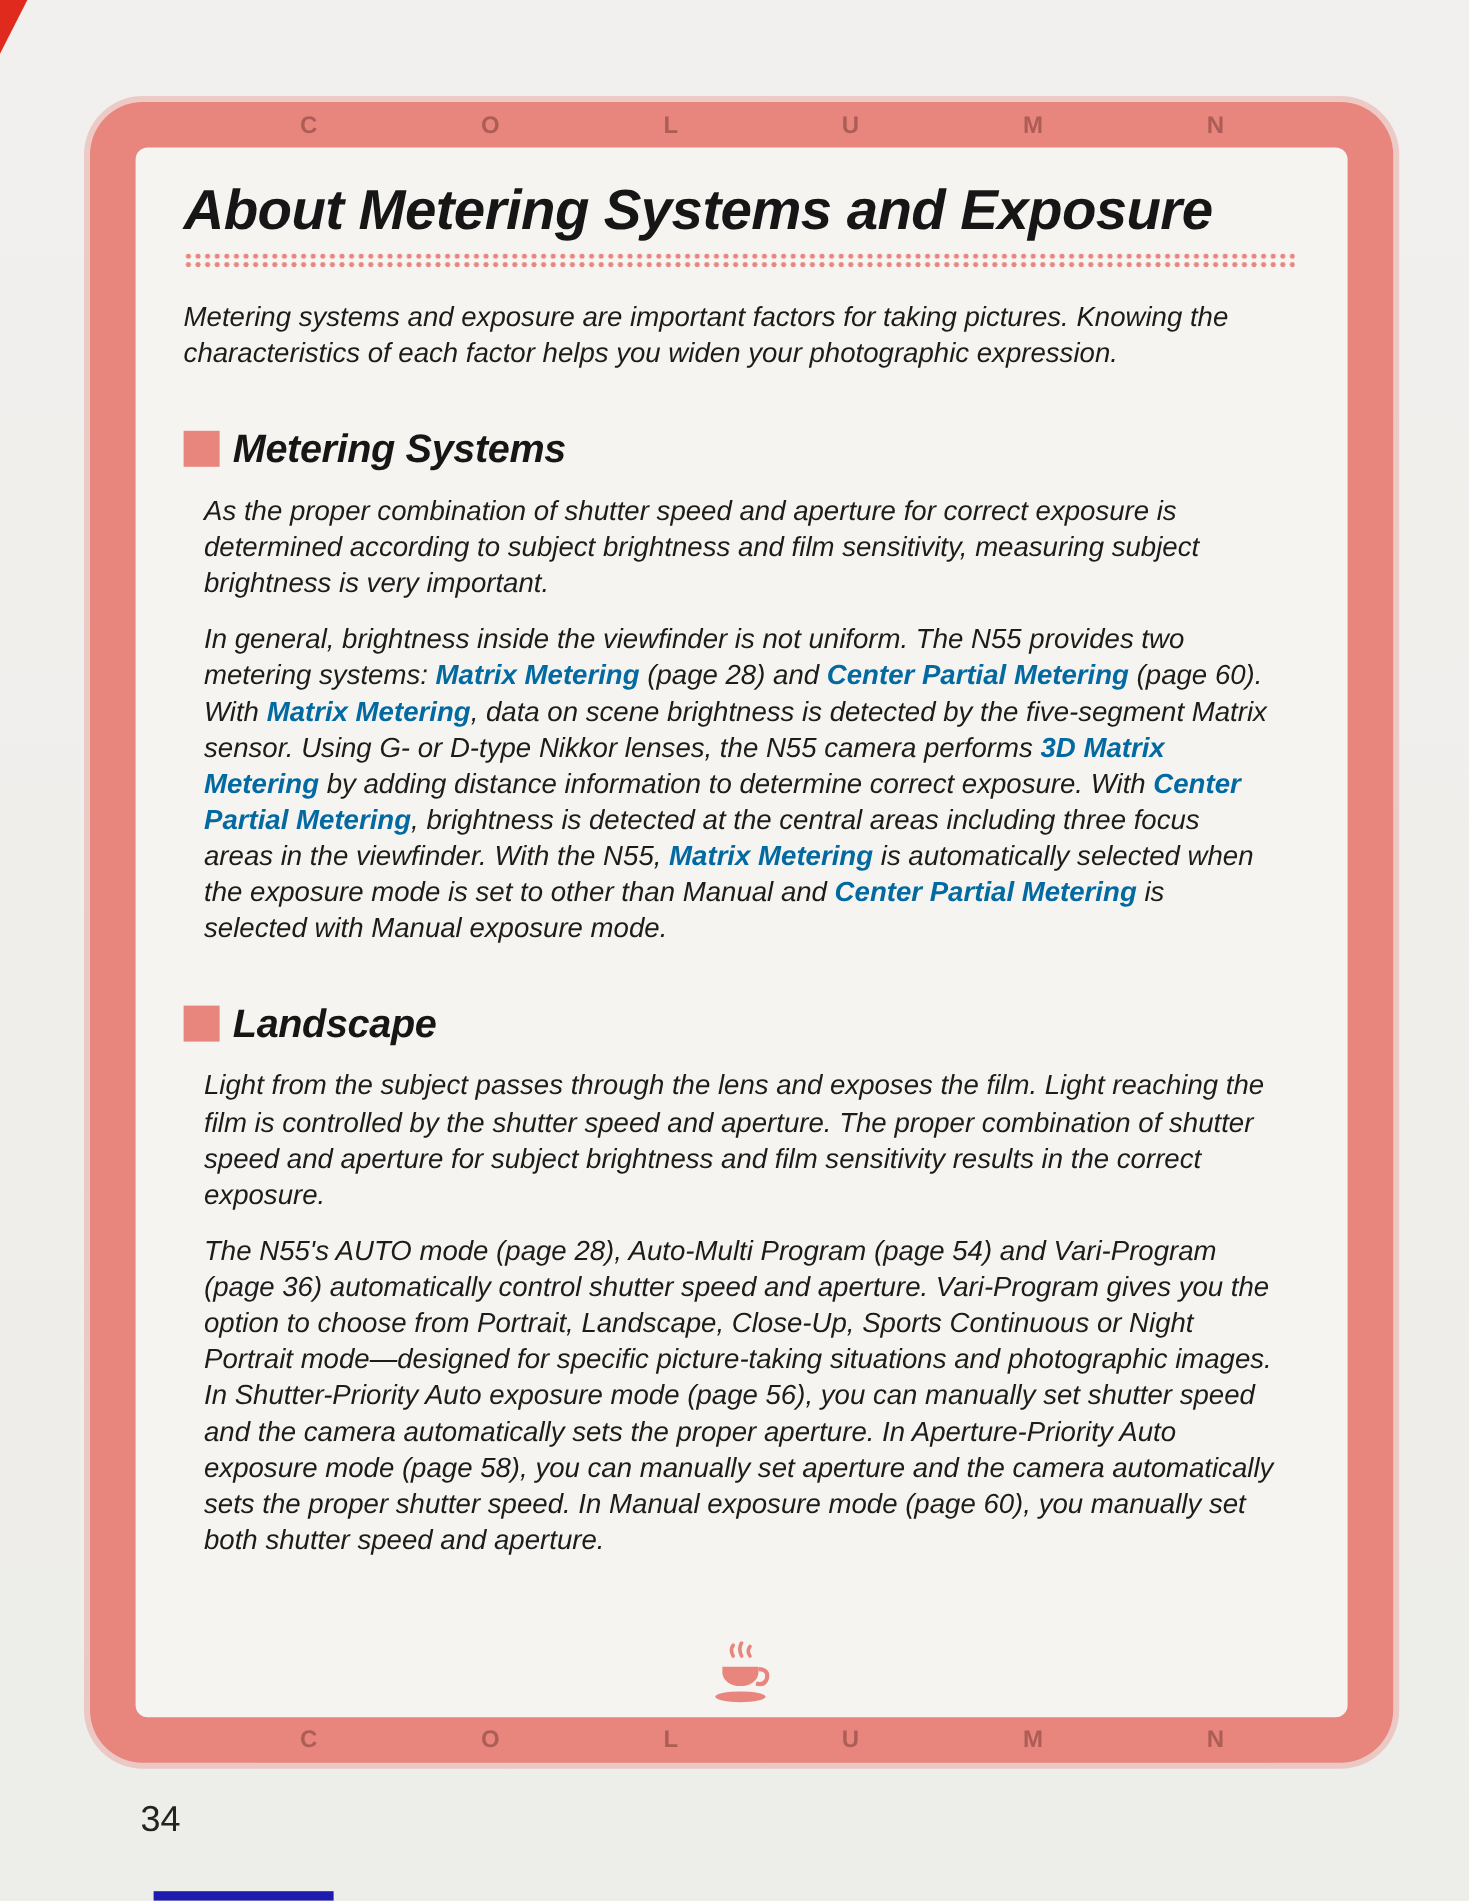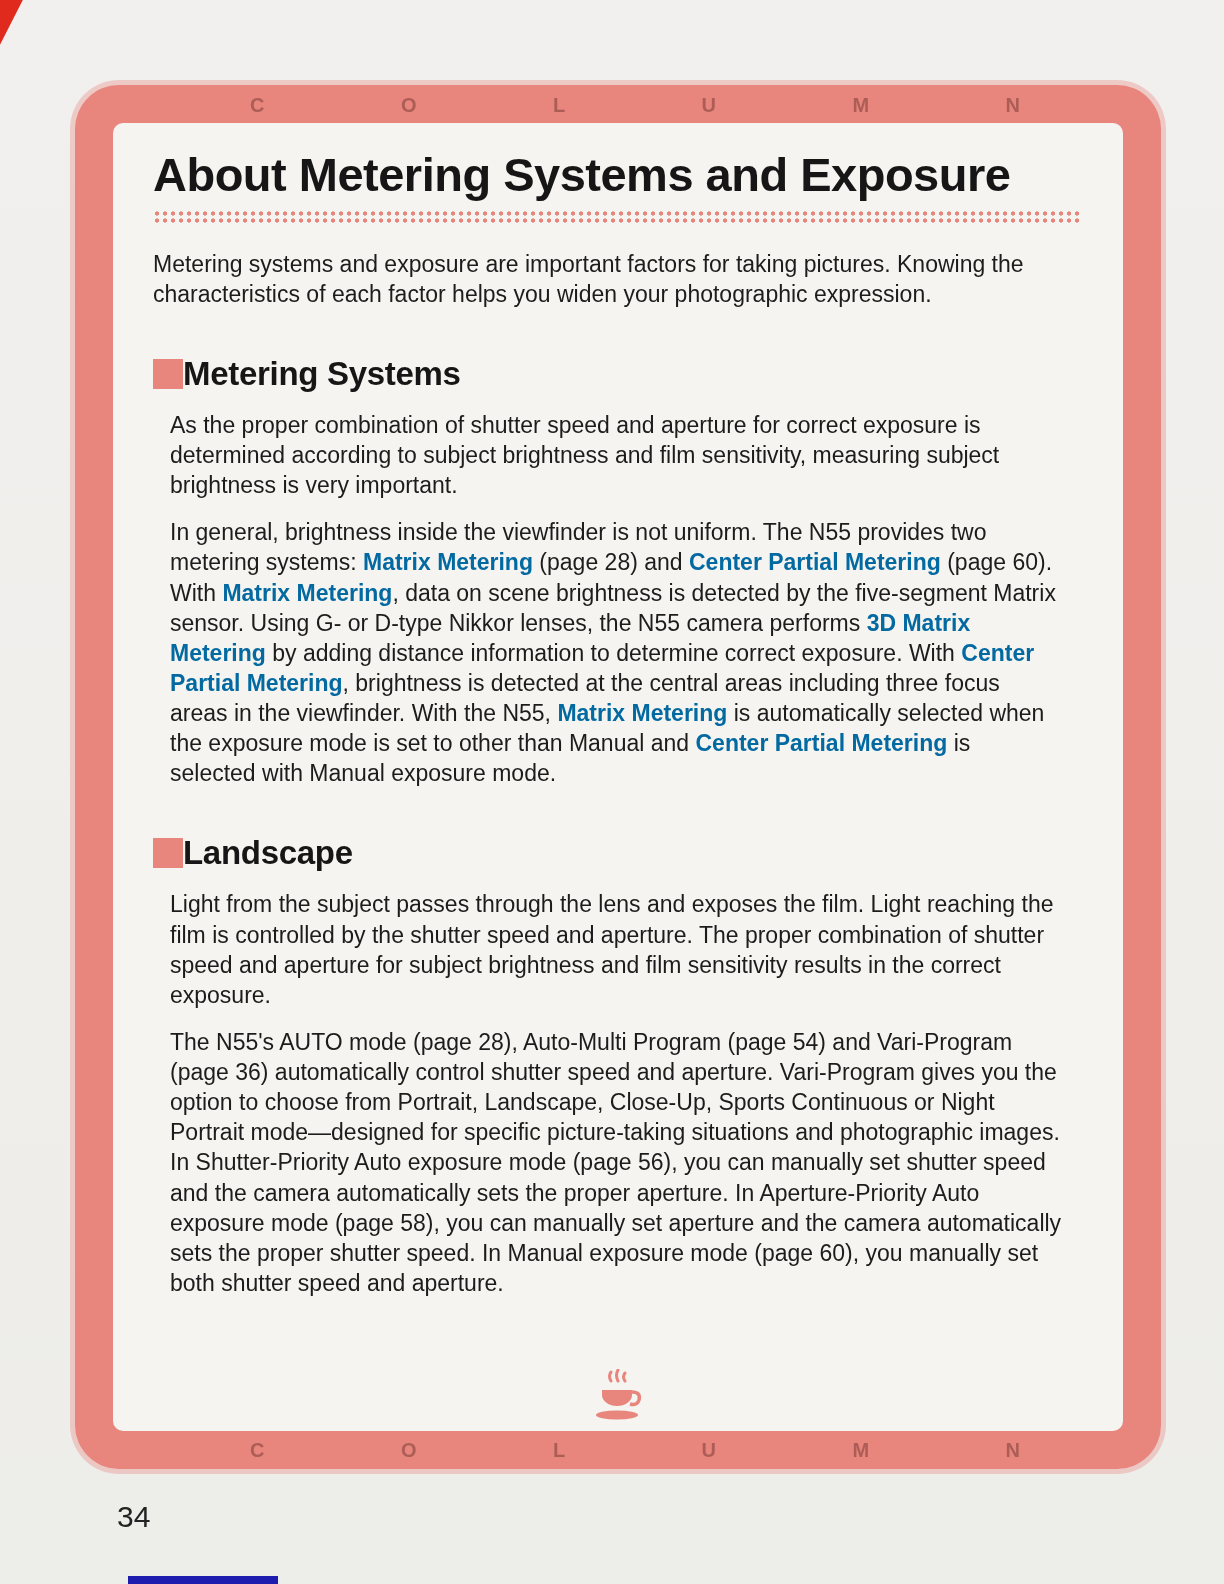--- a/index.html
+++ b/index.html
@@ -40,20 +40,21 @@
     padding: 38px;
     box-shadow: 0 0 0 5px rgba(232,133,125,0.35);
   }
   .frame-inner {
     width: 100%; height: 100%;
     background: #f5f4f1;
     border-radius: 10px;
     position: relative;
     padding: 26px 44px 0 40px;
     overflow: hidden;
+    font-style: italic;
   }
   .column-row {
     position: absolute;
     left: 175px; right: 140px;
     display: flex;
     justify-content: space-between;
     font-size: 20px;
     font-weight: bold;
     color: rgba(122, 62, 55, 0.55);
     letter-spacing: 1px;
@@ -79,20 +80,21 @@
   .body-text {
     font-size: 23px;
     line-height: 1.31;
     color: #1c1c1c;
   }
   .intro { margin-top: 26px; }
   .section { margin-top: 46px; }
   .section-heading {
     display: flex;
     align-items: center;
+    gap: 11px;
     margin-bottom: 7px;
   }
   .section-marker {
     width: 30px; height: 30px;
     background: #e8857d;
     flex: 0 0 auto;
   }
   .section-heading-text {
     font-size: 33px;
     font-weight: 700;

